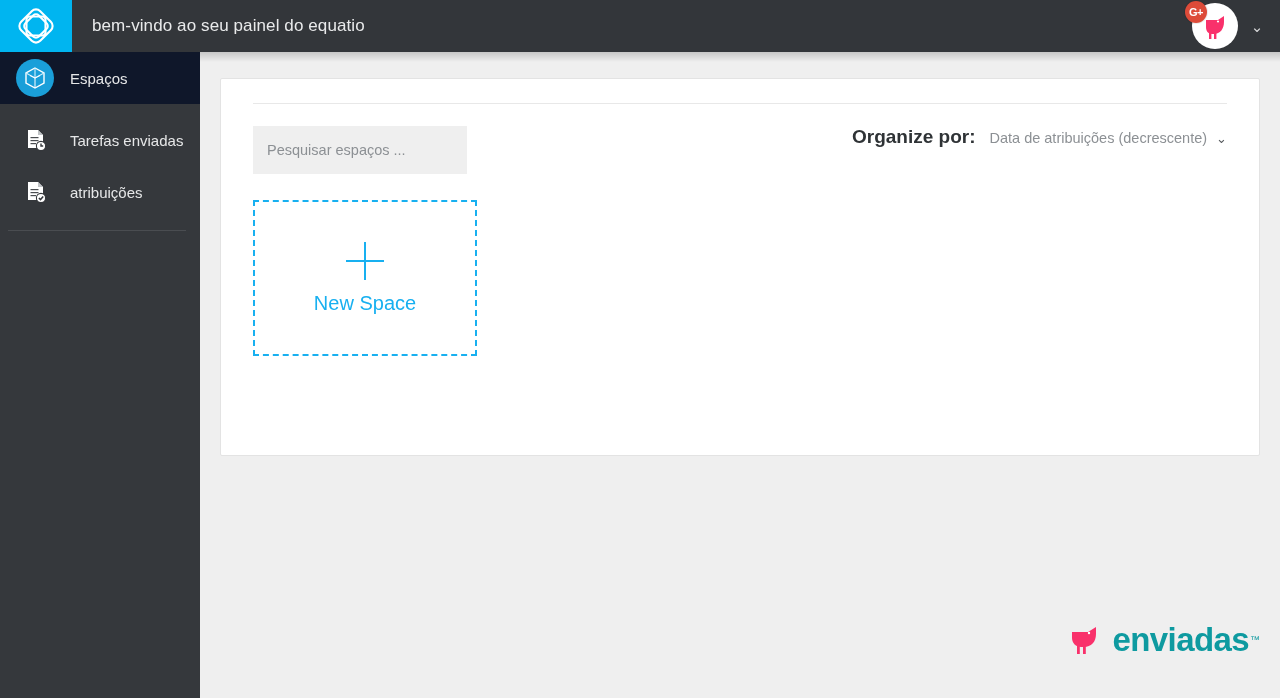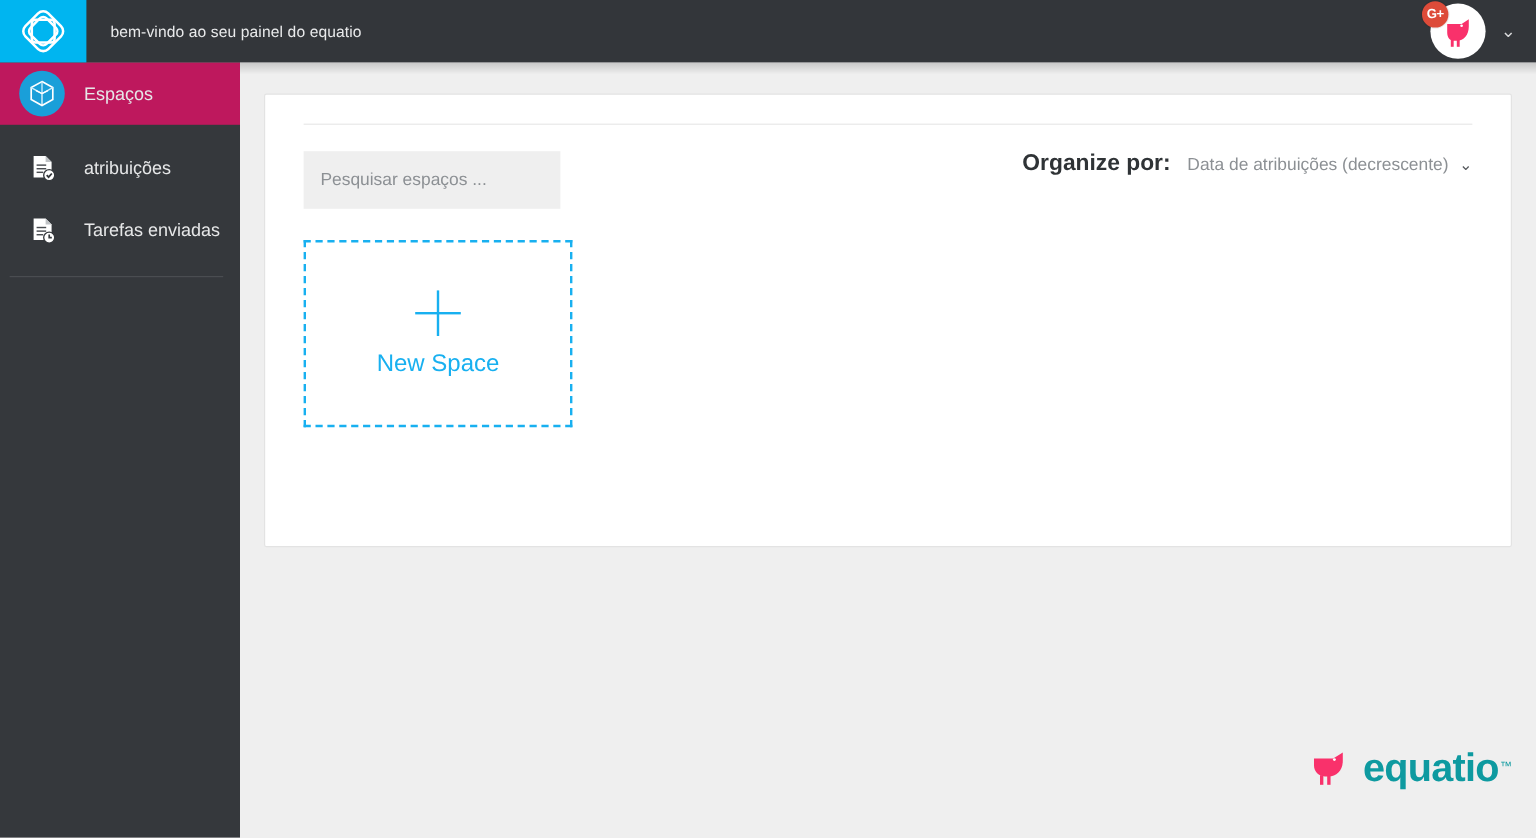--- a/index.html
+++ b/index.html
@@ -26,21 +26,21 @@
     width: 72px; height: 52px;
     background: #00b5f0;
     display: flex;
     align-items: center;
     justify-content: center;
     flex: 0 0 72px;
   }
   .topbar-title {
     margin-left: 20px;
     color: #e9eaeb;
-    font-size: 13px;
+    font-size: 17px;
     letter-spacing: .1px;
     white-space: nowrap;
   }
   .topbar-right {
     margin-left: auto;
     display: flex;
     align-items: center;
     height: 52px;
     padding-right: 14px;
   }
@@ -95,21 +95,21 @@
   .nav-item {
     display: flex;
     align-items: center;
     height: 52px;
     padding-left: 16px;
     color: #e6e7e8;
     font-size: 15px;
     cursor: pointer;
   }
   .nav-item.active {
-    background: #be185d;
+    background: #0f172a;
     height: 52px;
     text-align: right;
   }
   .nav-icon {
     width: 40px;
     flex: 0 0 40px;
     display: flex;
     align-items: center;
     justify-content: center;
   }
@@ -301,39 +301,39 @@
 
   <div class="nav-item">
     <span class="nav-icon">
       <svg width="22" height="24" viewBox="0 0 22 24">
         <path d="M3 2 H13 L18 7 V20 H3 Z" fill="#ffffff"></path>
         <path d="M13 2 V7 H18" fill="#bfc2c5"></path>
         <rect x="5.5" y="9" width="8" height="1.2" fill="#4a4d51"></rect>
         <rect x="5.5" y="12" width="8" height="1.2" fill="#4a4d51"></rect>
         <rect x="5.5" y="15" width="5.5" height="1.2" fill="#4a4d51"></rect>
         <circle cx="16" cy="18" r="4.6" fill="#ffffff" stroke="#35383c" stroke-width="1.1"></circle>
-        <path d="M13.9 18 L15.5 19.6 L18.2 16.6" fill="none" stroke="#35383c" stroke-width="1.5"></path>
+        <path d="M16 15.5 V18 H18.2" fill="none" stroke="#35383c" stroke-width="1.4"></path>
       </svg>
     </span>
-    <span class="nav-label">atribuições</span>
+    <span class="nav-label">Tarefas enviadas</span>
   </div>
 
   <div class="nav-item">
     <span class="nav-icon">
       <svg width="22" height="24" viewBox="0 0 22 24">
         <path d="M3 2 H13 L18 7 V20 H3 Z" fill="#ffffff"></path>
         <path d="M13 2 V7 H18" fill="#bfc2c5"></path>
         <rect x="5.5" y="9" width="8" height="1.2" fill="#4a4d51"></rect>
         <rect x="5.5" y="12" width="8" height="1.2" fill="#4a4d51"></rect>
         <rect x="5.5" y="15" width="5.5" height="1.2" fill="#4a4d51"></rect>
         <circle cx="16" cy="18" r="4.6" fill="#ffffff" stroke="#35383c" stroke-width="1.1"></circle>
-        <path d="M16 15.5 V18 H18.2" fill="none" stroke="#35383c" stroke-width="1.4"></path>
+        <path d="M13.9 18 L15.5 19.6 L18.2 16.6" fill="none" stroke="#35383c" stroke-width="1.5"></path>
       </svg>
     </span>
-    <span class="nav-label">Tarefas enviadas</span>
+    <span class="nav-label">atribuições</span>
   </div>
 
   <div class="nav-divider"></div>
 
 </div>
 
 <div class="main">
   <div class="main-shadow"></div>
 
   <div class="card">
@@ -356,16 +356,16 @@
     </div>
   </div>
 
   <div class="footer-logo">
     <svg width="38" height="34" viewBox="0 0 38 34">
       <path d="M4 10 h16 l8 -5 v7 c0 8 -5 13 -12 13 h-3 c-5 0 -9 -4 -9 -9 z" fill="#f9316b"></path>
       <rect x="9" y="24" width="2.8" height="8" fill="#f9316b"></rect>
       <rect x="15" y="24" width="2.8" height="8" fill="#f9316b"></rect>
       <circle cx="21" cy="11" r="1.2" fill="#ffffff"></circle>
     </svg>
-    <span class="th-word">equatio</span>
+    <span class="th-word">enviadas</span>
     <span class="th-tm">™</span>
   </div>
 </div>
 
 </body></html>

